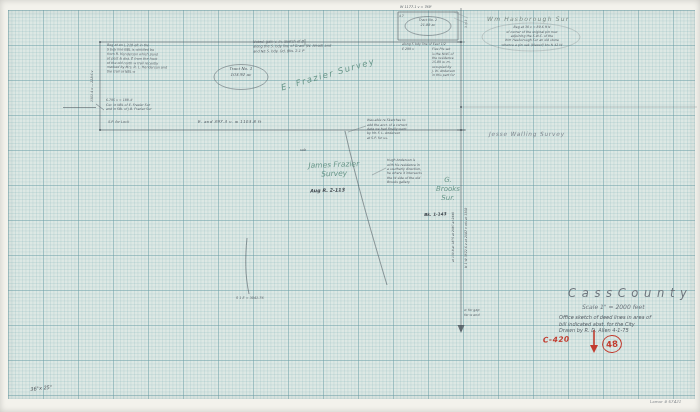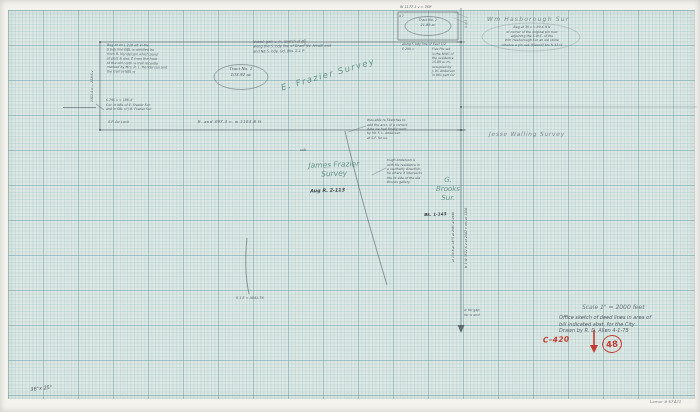--- a/index.html
+++ b/index.html
@@ -161,20 +161,21 @@
 
   <div class="hw s5" style="left:464px;top:268px;width:230px;font-size:6.4px;transform:rotate(-90deg) scale(.5);">N 1 W  3572.6 v     at 2087 x rds     at 1308</div>
 
   <div class="hw s5" style="left:451px;top:262px;width:210px;font-size:6px;transform:rotate(-90deg) scale(.5);">at 130.8    at 1875    at 2087    at 2440</div>
 
   <div class="hw s5" style="left:464px;top:308px;width:70px;font-size:6.6px;">w for gap
 for w end</div>
 
   <div class="hw s5" style="left:236px;top:296px;width:120px;font-size:6.8px;">S 1 E  =  3041.76</div>
 
+  <div class="hw" style="left:568px;top:286px;font-size:11.5px;letter-spacing:1px;color:#6d757d;">C a s s     C o u n t y</div>
   <div class="hw" style="left:582px;top:303px;font-size:6px;color:#6d757d;">Scale        1" = 2000 feet</div>
   <div class="hw s5" style="left:559px;top:314px;width:260px;font-size:10px;line-height:1.3;">Office sketch of deed lines in area of
 bill indicated abst. for the City
 Drawn by R. D. Allen   4-1-75</div>
 
   <div class="hw red" style="left:543px;top:335px;font-size:7.5px;letter-spacing:.5px;transform:rotate(-2deg);font-weight:bold;">C-420</div>
   <div class="stamp-circle">
     <span>48</span>
   </div>
 

